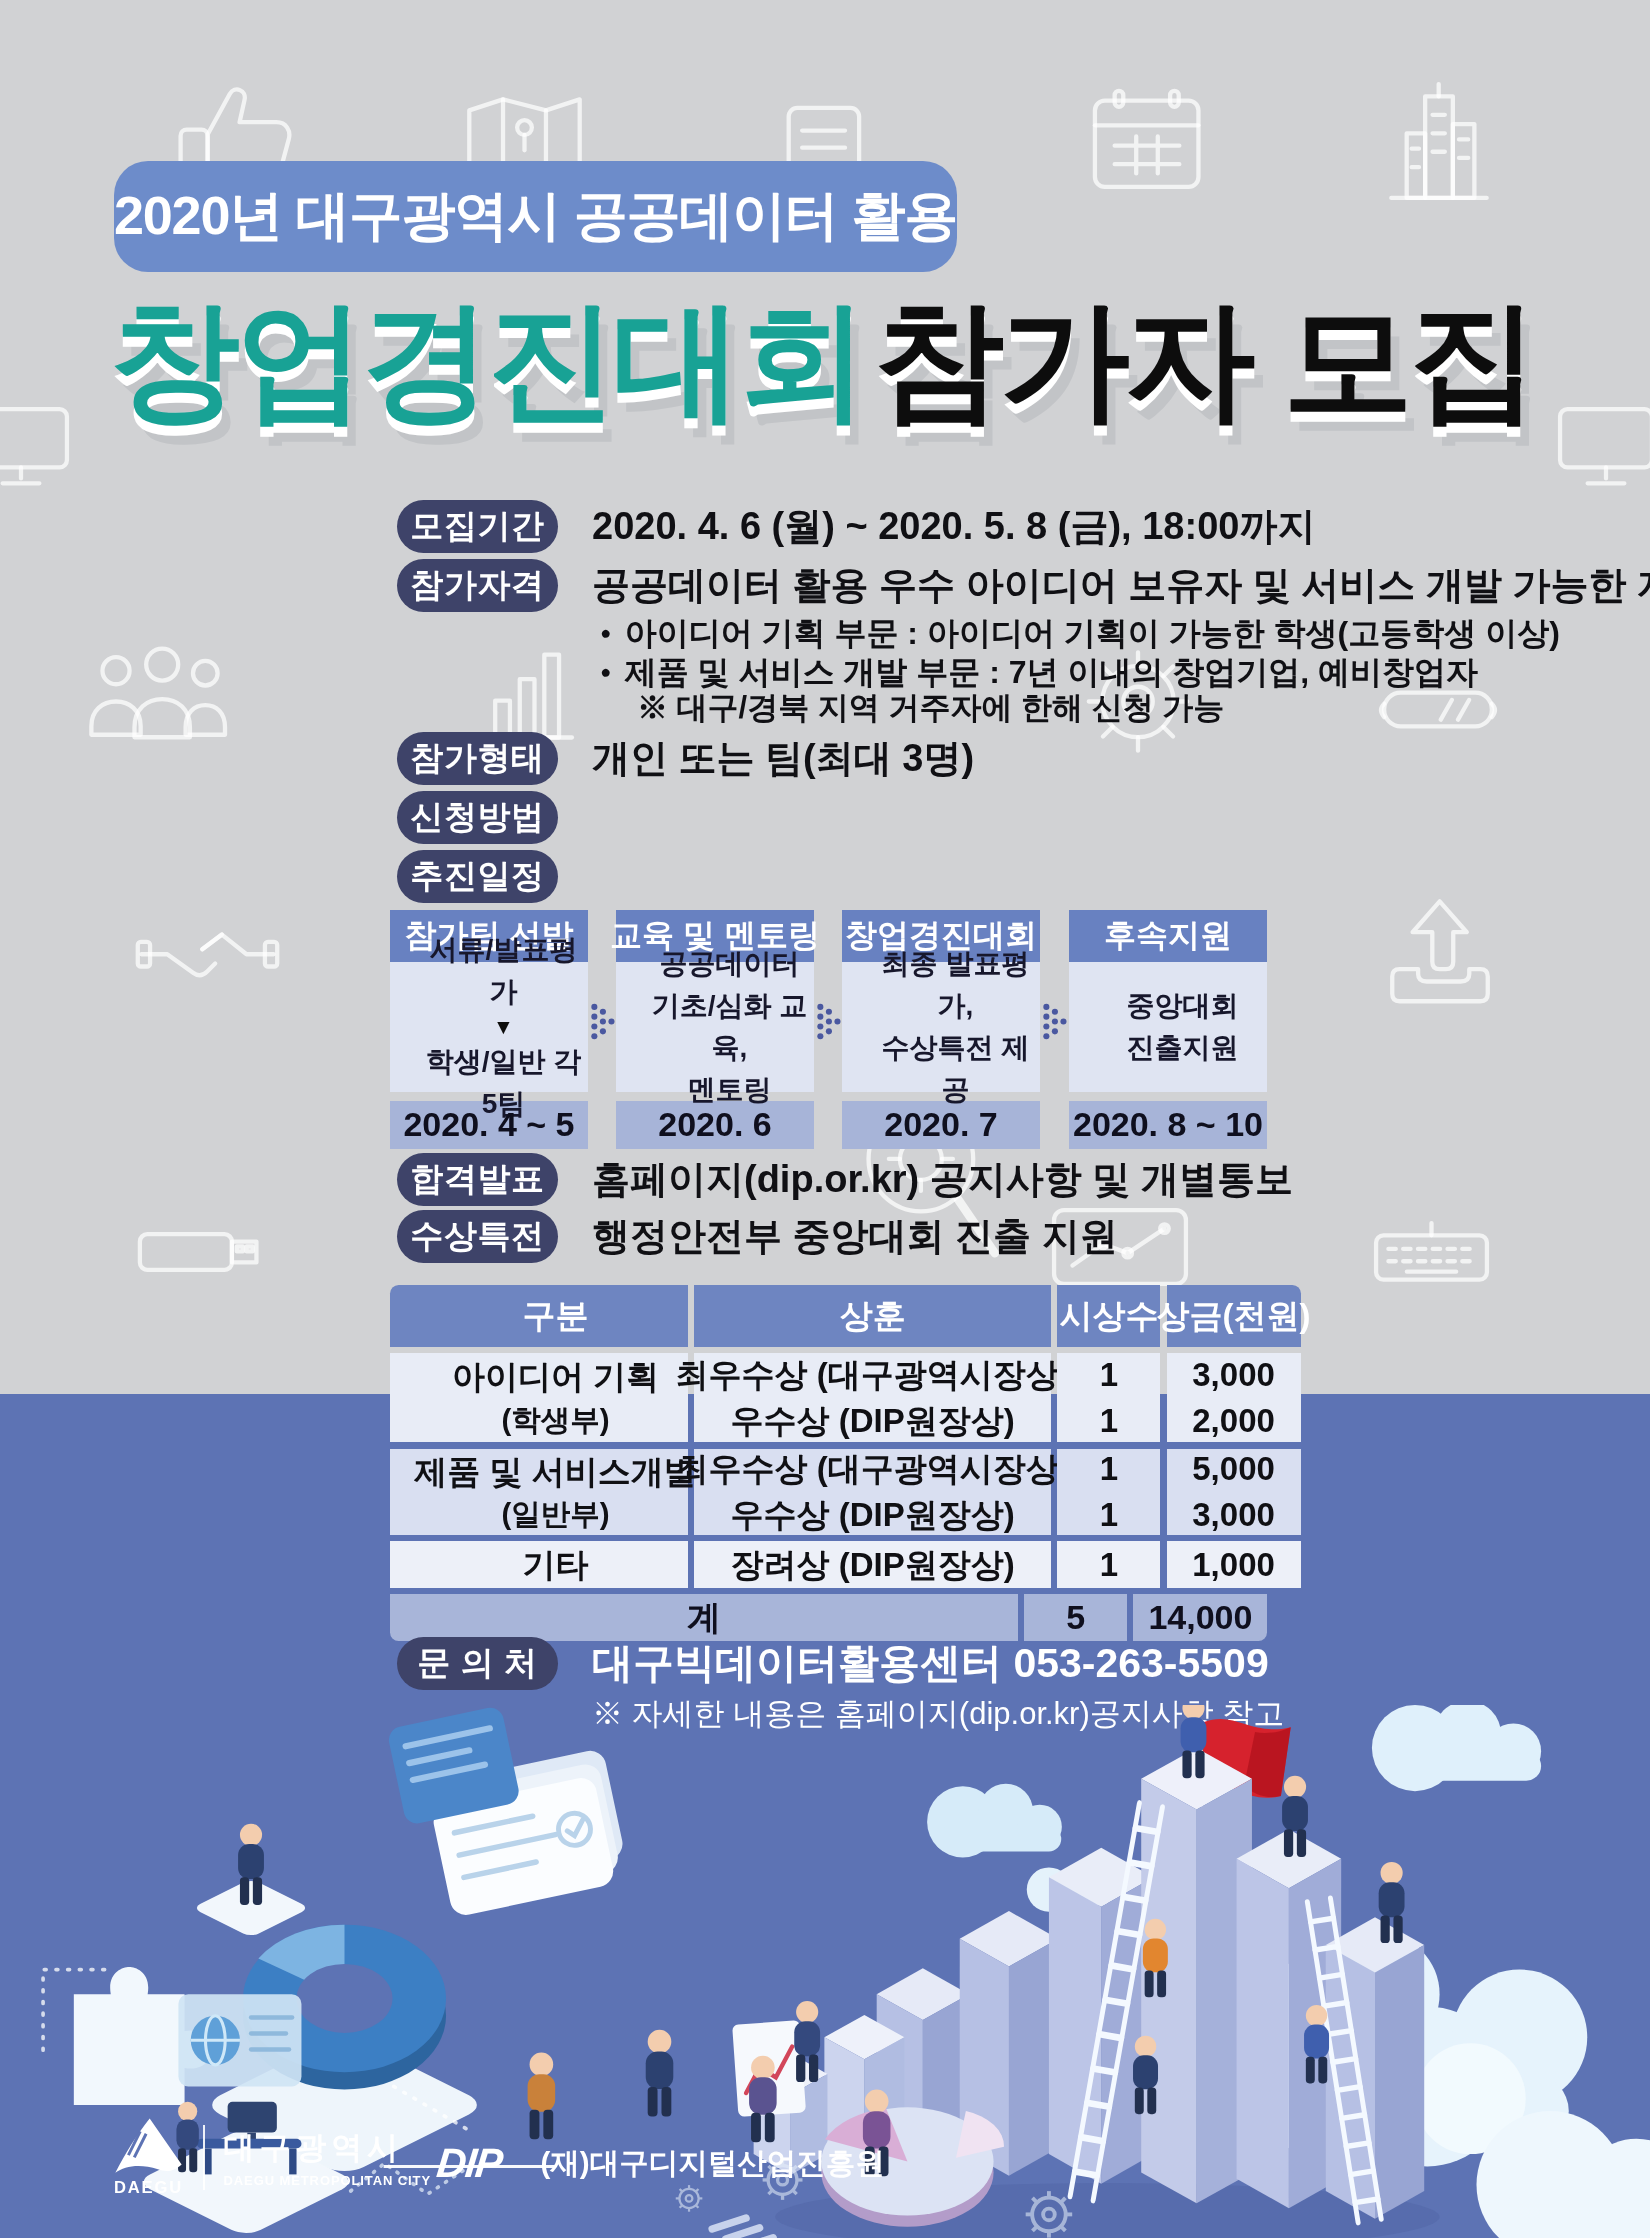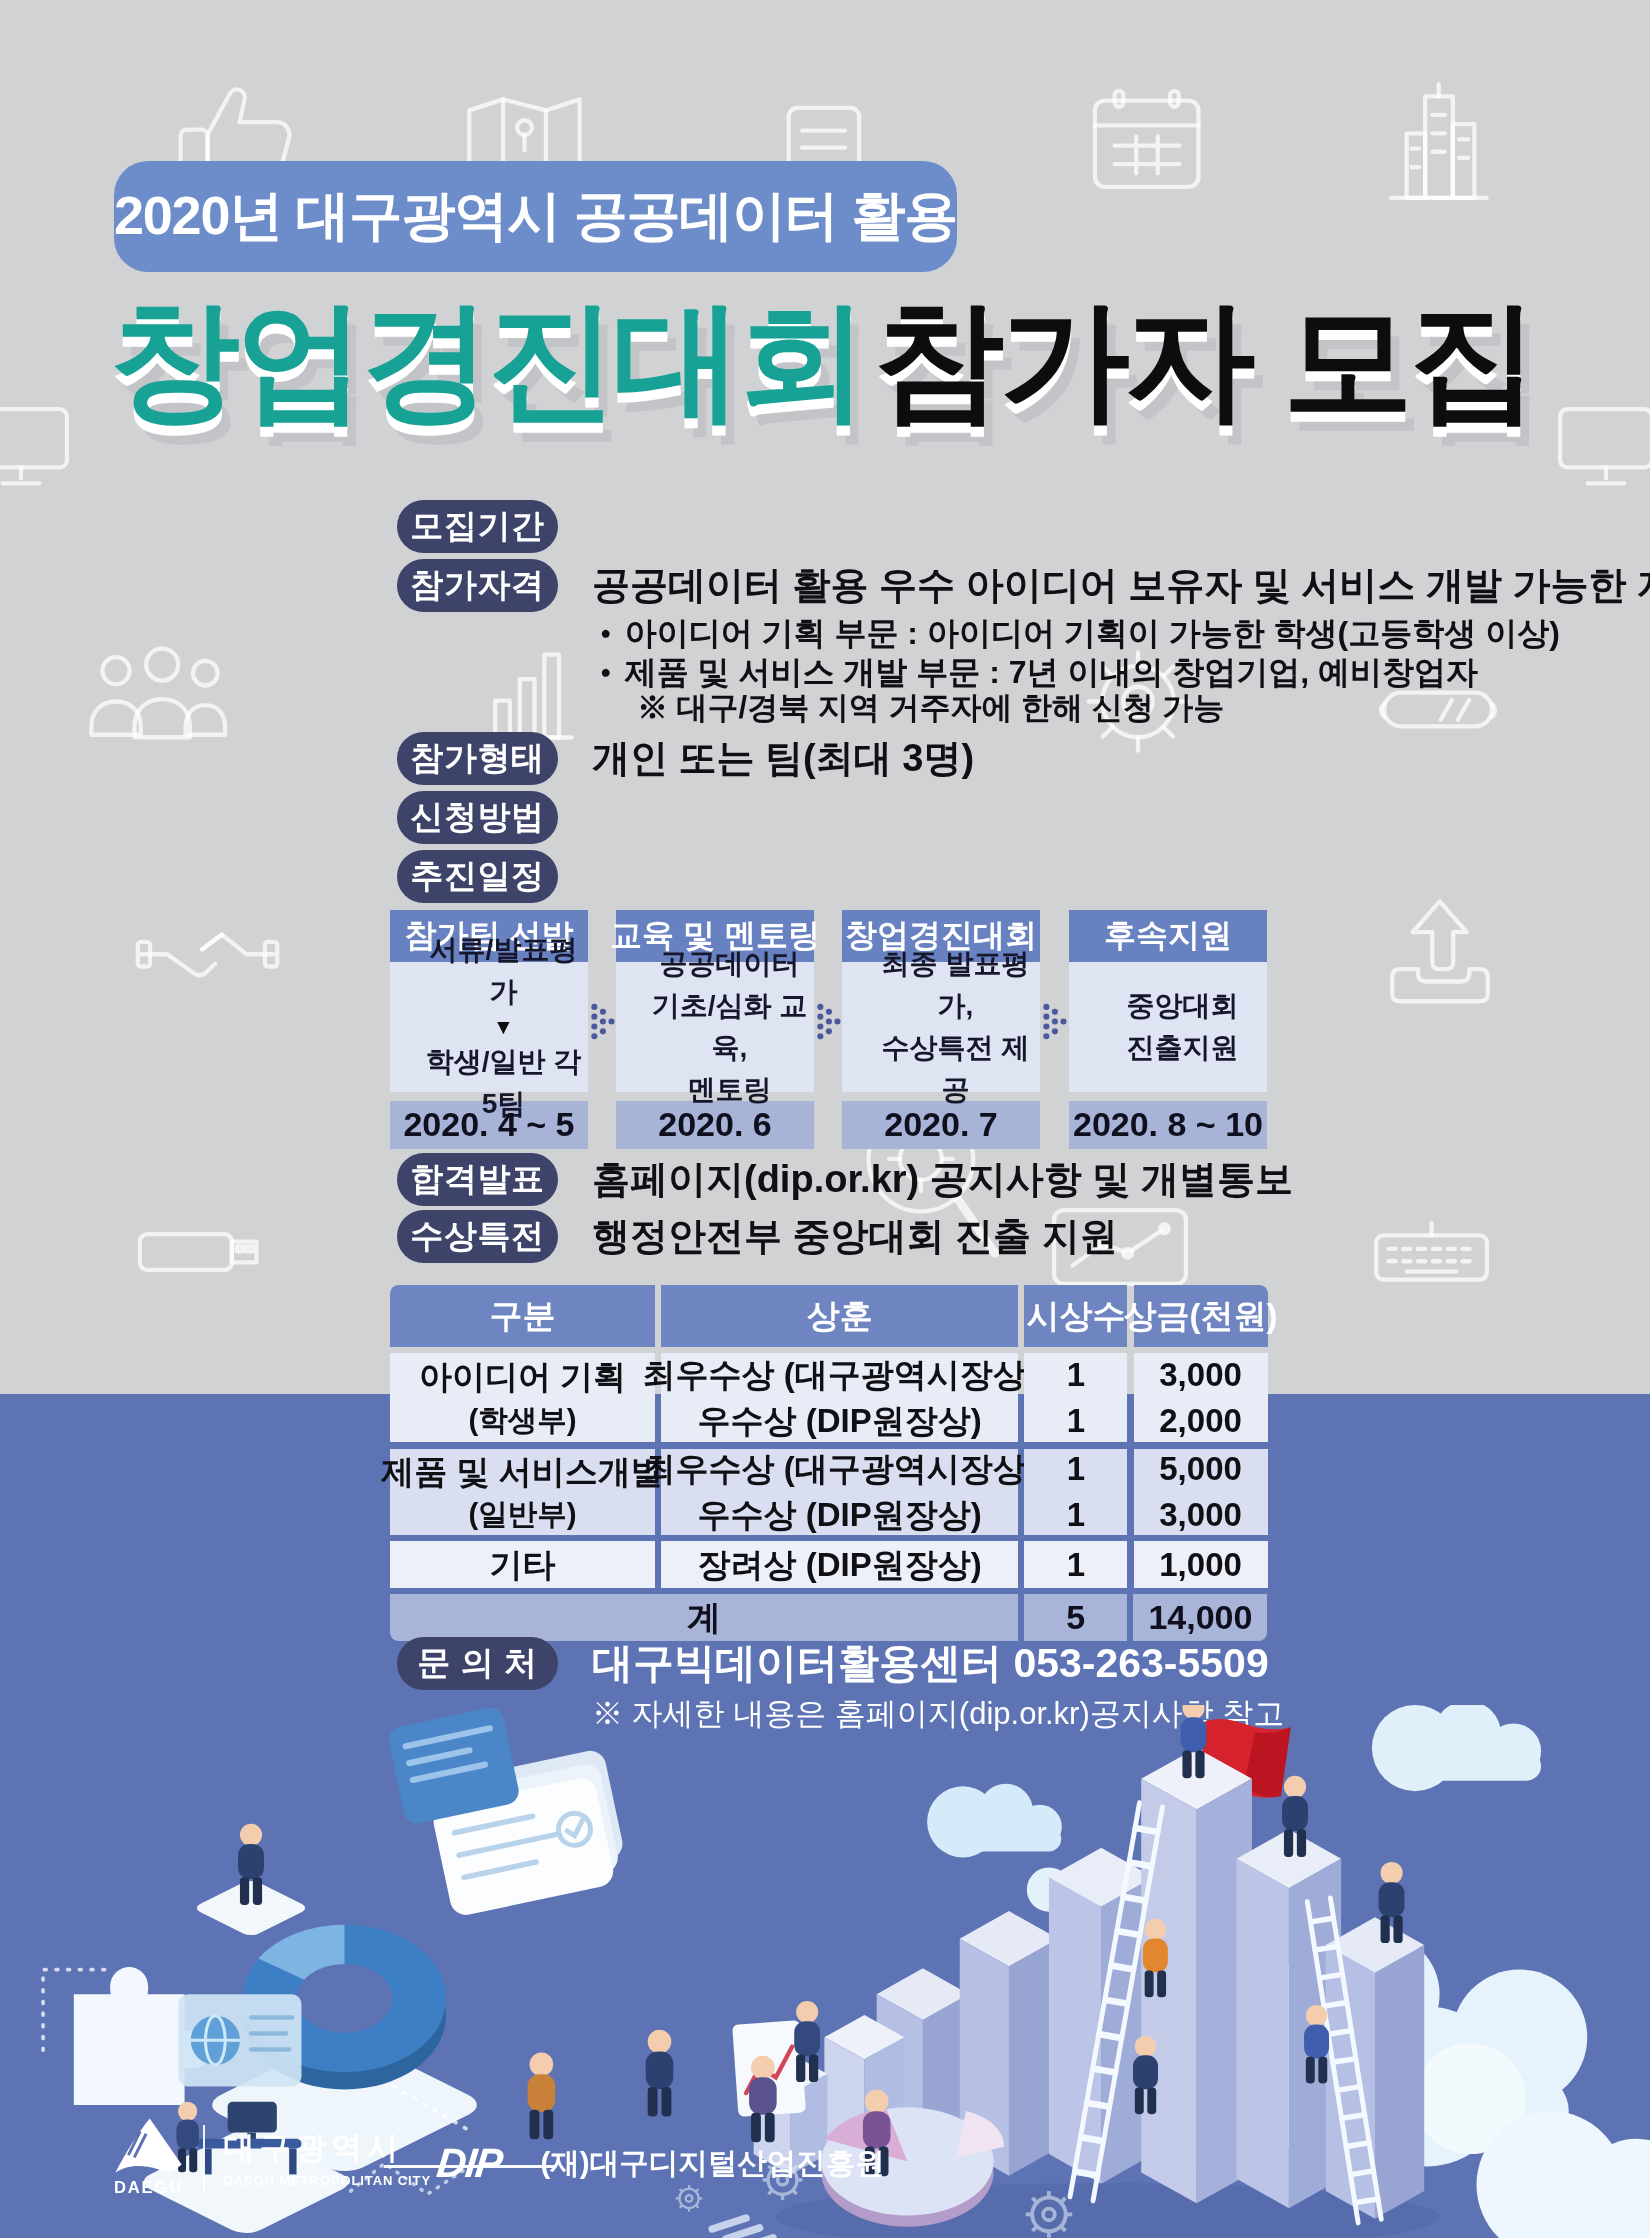--- a/index.html
+++ b/index.html
@@ -43,21 +43,21 @@
   .tl-body{height:130px;background:#dfe4f2;display:flex;flex-direction:column;align-items:center;
            justify-content:center;font-size:28px;font-weight:600;color:#17172c;line-height:1.5;text-align:center;padding-left:29px;}
   .tl-body .tri{font-size:21px;line-height:1.3;color:#0d0d0d;}
   .tl-date{margin-top:8.6px;height:48px;background:#a7b4d8;display:flex;align-items:center;
            justify-content:center;font-size:34px;font-weight:700;color:#0f0f1e;white-space:nowrap;}
   .tl-conn{position:absolute;top:1002px;}
 
   
   .t-row{position:absolute;left:390px;display:flex;gap:6.2px;}
   .cell{display:flex;flex-direction:column;align-items:center;justify-content:center;text-align:center;}
-  .w1{width:265px;} .w2{width:357px;} .w3{width:103px;} .w4{width:134px;} .w12{width:628px;}
+  .w1{width:265px;padding-left:33px;} .w2{width:357px;} .w3{width:103px;} .w4{width:134px;} .w12{width:628px;}
   .t-head{top:1285px;height:62px;}
   .t-head .cell{height:62px;background:#6e85c1;color:#fff;font-size:33px;font-weight:700;white-space:nowrap;}
   .t-head .c1{border-top-left-radius:8.6px;} .t-head .c4{border-top-right-radius:8.6px;}
   .t-r1{top:1353px;height:89px;} .t-r1 .cell{height:89px;background:#e8ecf6;}
   .t-r2{top:1449px;height:86px;} .t-r2 .cell{height:86px;background:#d9dff1;}
   .t-r3{top:1541px;height:47px;}  .t-r3 .cell{height:47px;background:#edf0f8;}
   .t-tot{top:1594px;height:47px;} .t-tot .cell{height:47px;background:#a8b5d9;font-size:34px;font-weight:700;color:#0f0f1e;}
   .t-tot .c1{border-bottom-left-radius:8.6px;} .t-tot .c4{border-bottom-right-radius:8.6px;}
   .cell p{margin:0;font-size:33px;font-weight:700;color:#101014;line-height:1.38;white-space:nowrap;}
   .cell p.sub{font-size:29.5px;font-weight:600;}
@@ -217,20 +217,21 @@
 
   <div class="banner">
     <span>2020년 대구광역시 공공데이터 활용</span>
   </div>
 
   <h1 class="title" style="margin:0;"><span class="hl">창업경진대회</span><span class="rest">참가자 모집</span></h1>
 
   <div class="pill" style="top:500px;">
       <span>모집기간</span>
     </div>
+  <div class="rowval" style="top:500px;">2020. 4. 6 (월) ~ 2020. 5. 8 (금), 18:00까지</div>
 
   <div class="pill" style="top:559px;">
       <span>참가자격</span>
     </div>
   <div class="rowval" style="top:559px;">공공데이터 활용 우수 아이디어 보유자 및 서비스 개발 가능한 자</div>
   <div class="bullet" style="top:615px;">아이디어 기획 부문 : 아이디어 기획이 가능한 학생(고등학생 이상)</div>
   <div class="bullet" style="top:654px;">제품 및 서비스 개발 부문 : 7년 이내의 창업기업, 예비창업자</div>
   <div class="subnote" style="top:690px;">※ 대구/경북 지역 거주자에 한해 신청 가능</div>
 
   <div class="pill" style="top:732px;">

